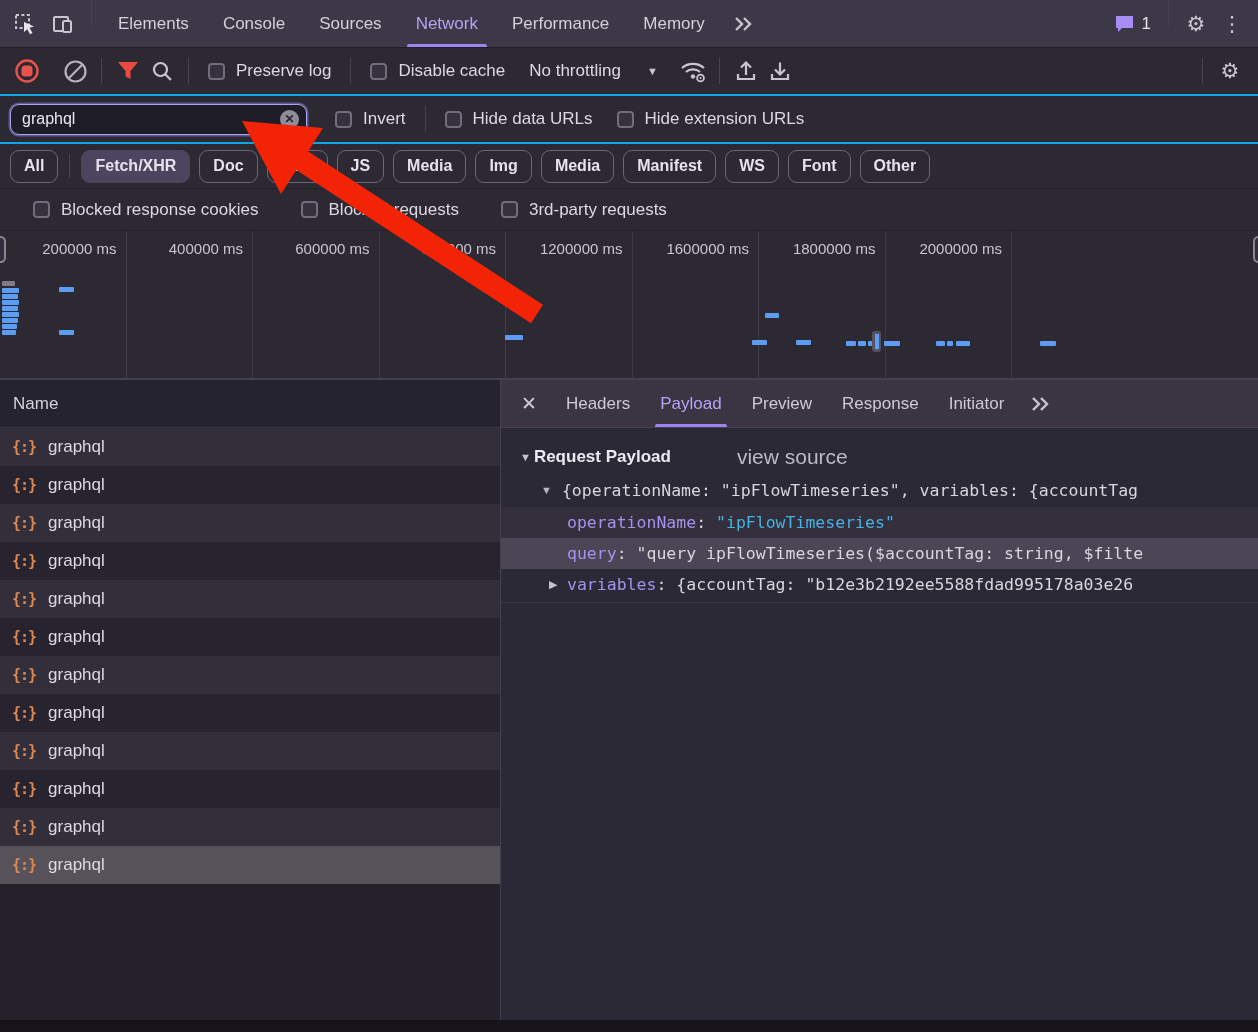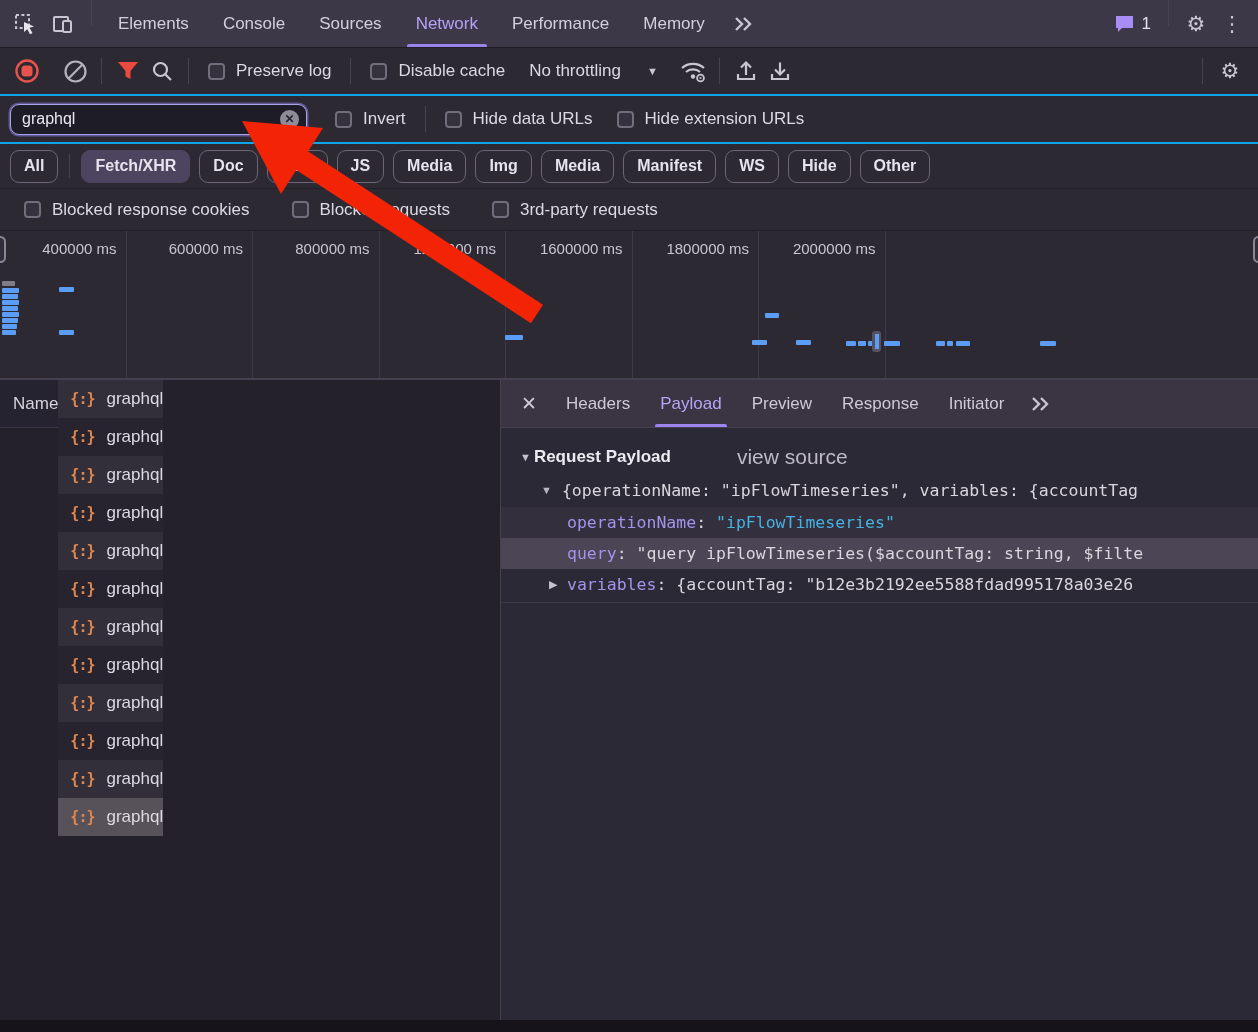--- a/index.html
+++ b/index.html
@@ -31,35 +31,35 @@
   .filter-input-wrap { position:relative; width:297px; height:31px; margin-left:0; flex:0 0 auto; }
   .filter-input-wrap input { width:100%; height:100%; background:#1e1c26; border:1px solid #a9a2ef; box-shadow:0 0 0 1.5px #5f578f; border-radius:9px; color:#eae7f0; font-size:16px; padding:0 34px 0 11px; outline:none; font-family:"Liberation Sans",sans-serif; }
   .clear-x { position:absolute; right:8px; top:6px; width:19px; height:19px; border-radius:50%; background:#8f8c99; color:#262430; font-size:12px; display:flex; align-items:center; justify-content:center; font-weight:bold; }
 
   
   .chiprow { height:45px; background:#2c2933; display:flex; align-items:center; padding:0 10px; gap:9px; border-bottom:1px solid #232029; }
   .chip { height:33px; padding:0 13px; display:flex; align-items:center; border:1.5px solid #6b6575; border-radius:9px; font-size:16px; font-weight:bold; color:#e6e3ec; }
   .chip.selected { background:#4d4560; border-color:#4d4560; }
   .chip-sep { width:1px; height:24px; background:#47434f; margin:0 2px; }
 
-  .cbrow { height:42px; background:#2c2933; display:flex; align-items:center; padding:0 14px; border-bottom:1px solid #232029; }
+  .cbrow { height:42px; background:#2c2933; display:flex; align-items:center; padding:0 23px; border-bottom:1px solid #232029; }
 
   
   .timeline { position:relative; height:149px; background:#2c2933; border-bottom:2px solid #454050; overflow:hidden; }
   .tl-cols { position:absolute; inset:0; display:flex; }
   .tl-col { width:126.5px; flex:0 0 auto; border-right:1px solid #3e3947; padding-top:9px; text-align:right; }
   .tl-col span { font-size:15px; color:#c9c5d1; padding-right:9px; white-space:nowrap; }
   .tl-bar { position:absolute; height:5px; border-radius:1px; }
   .tl-marker { position:absolute; background:#56505f; border-radius:3px; }
   .tl-marker i { position:absolute; left:2.5px; top:3px; bottom:3px; width:4px; background:#5b9cf5; }
   .tl-handle { position:absolute; top:5px; width:11px; height:27px; border:2px solid #8a8694; border-radius:7px; background:#312d3a; }
 
   
   .split { display:flex; height:652px; }
-  .left-panel { width:500px; flex:0 0 auto; background:#24212b; display:flex; flex-direction:row; }
+  .left-panel { width:500px; flex:0 0 auto; background:#24212b; display:flex; flex-direction:column; }
   .name-header { height:48px; line-height:48px; padding-left:13px; font-size:17px; color:#d5d2da; background:#262330; border-bottom:1px solid #3a3544; }
   .req-row { height:38px; display:flex; align-items:center; padding-left:12px; gap:12px; font-size:17px; color:#dddae2; }
   .req-row:nth-child(odd) { background:#322e3a; }
   .req-row:nth-child(even) { background:#272430; }
   .req-row.selected { background:#575159; }
   .req-icon { color:#e0874e; font-family:"DejaVu Sans Mono",monospace; font-size:15px; font-weight:bold; letter-spacing:-1px; }
 
   .right-panel { flex:1; background:#2c2936; border-left:1px solid #45404e; display:flex; flex-direction:column; overflow:hidden; }
   .detail-tabs { height:48px; background:#3a3443; display:flex; align-items:stretch; border-bottom:1px solid #47414f; padding-left:6px; }
   .close-x { display:flex; align-items:center; padding:0 14px; font-size:19px; color:#cdc9d6; }
@@ -223,21 +223,21 @@
       <div class="chip-sep"></div>
       <div class="chip selected">Fetch/XHR</div>
       <div class="chip">Doc</div>
       <div class="chip">CSS</div>
       <div class="chip">JS</div>
       <div class="chip">Media</div>
       <div class="chip">Img</div>
       <div class="chip">Media</div>
       <div class="chip">Manifest</div>
       <div class="chip">WS</div>
-      <div class="chip">Hide</div>
+      <div class="chip">Font</div>
       <div class="chip">Other</div>
     </div>
 
   <div class="cbrow" id="extra-filters">
       <label class="cb-wrap">
         <span class="cb"></span>
         <span>Blocked response cookies</span>
       </label>
       <div style="width: 22px;"></div>
       <label class="cb-wrap">
@@ -247,20 +247,21 @@
       <div style="width: 22px;"></div>
       <label class="cb-wrap">
         <span class="cb"></span>
         <span>3rd-party requests</span>
       </label>
       <div style="width: 22px;"></div>
     </div>
 
   <div class="timeline">
     <div class="tl-cols" id="tl-cols">
+        <div class="tl-col"><span>200000 ms</span></div>
         <div class="tl-col"><span>400000 ms</span></div>
         <div class="tl-col"><span>600000 ms</span></div>
         <div class="tl-col"><span>800000 ms</span></div>
         <div class="tl-col"><span>1200000 ms</span></div>
         <div class="tl-col"><span>1600000 ms</span></div>
         <div class="tl-col"><span>1800000 ms</span></div>
         <div class="tl-col"><span>2000000 ms</span></div>
       </div>
     <div id="tl-bars">
         <div class="tl-bar" style="left: 2px; top: 50px; width: 13px; background: rgb(127, 124, 136);"></div>

